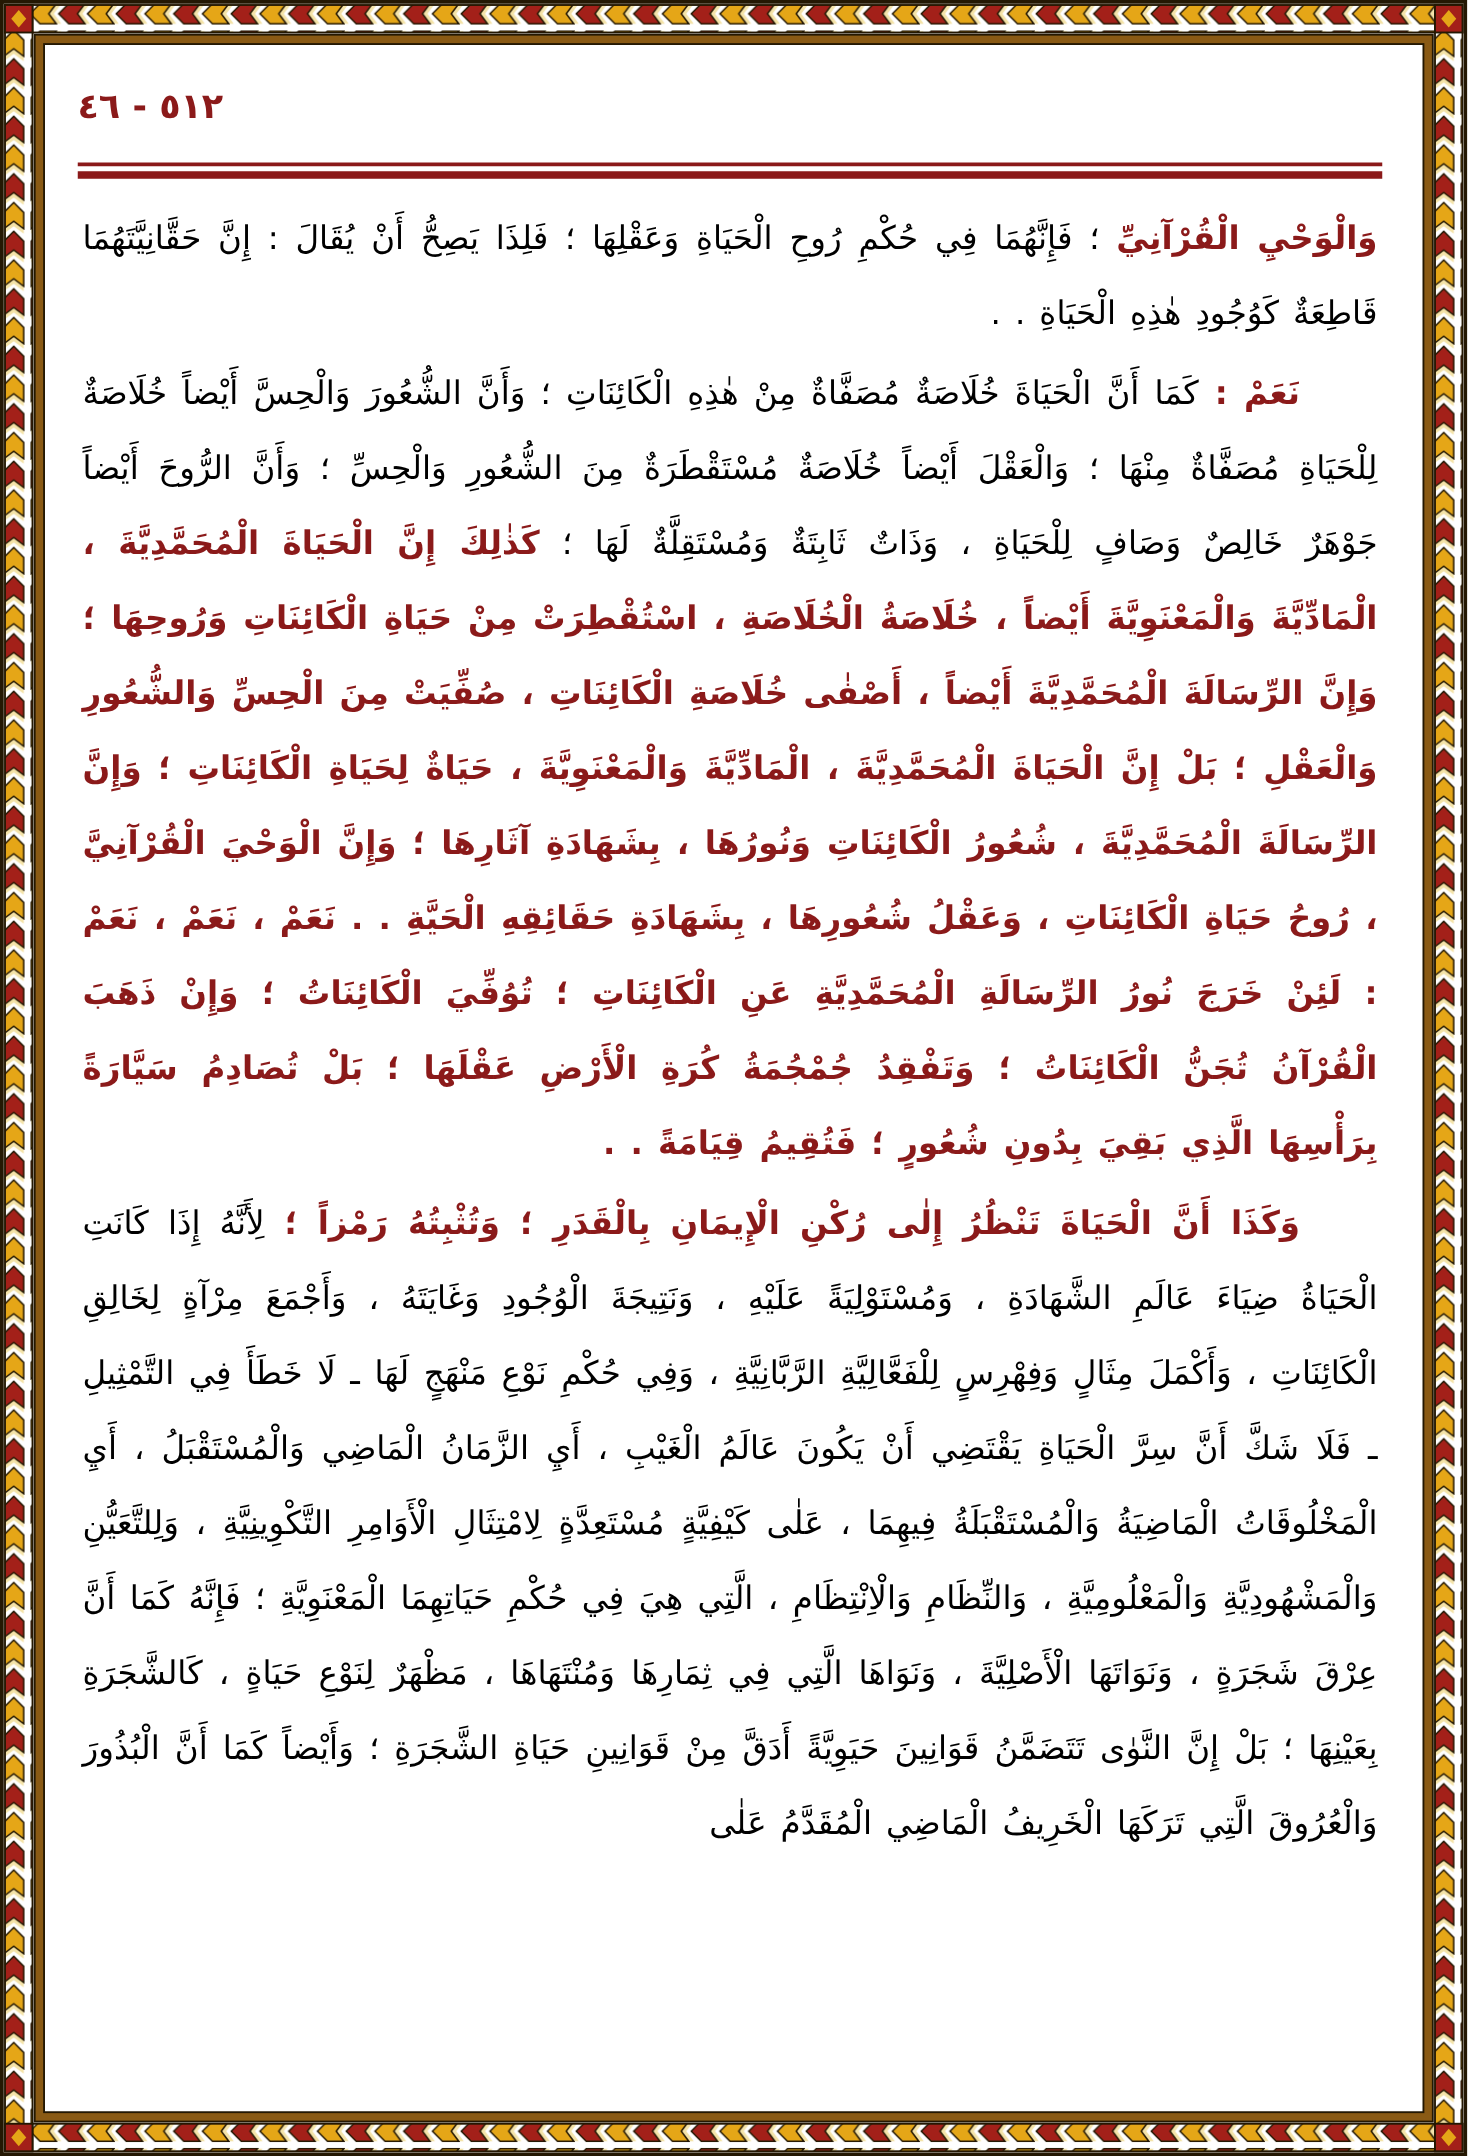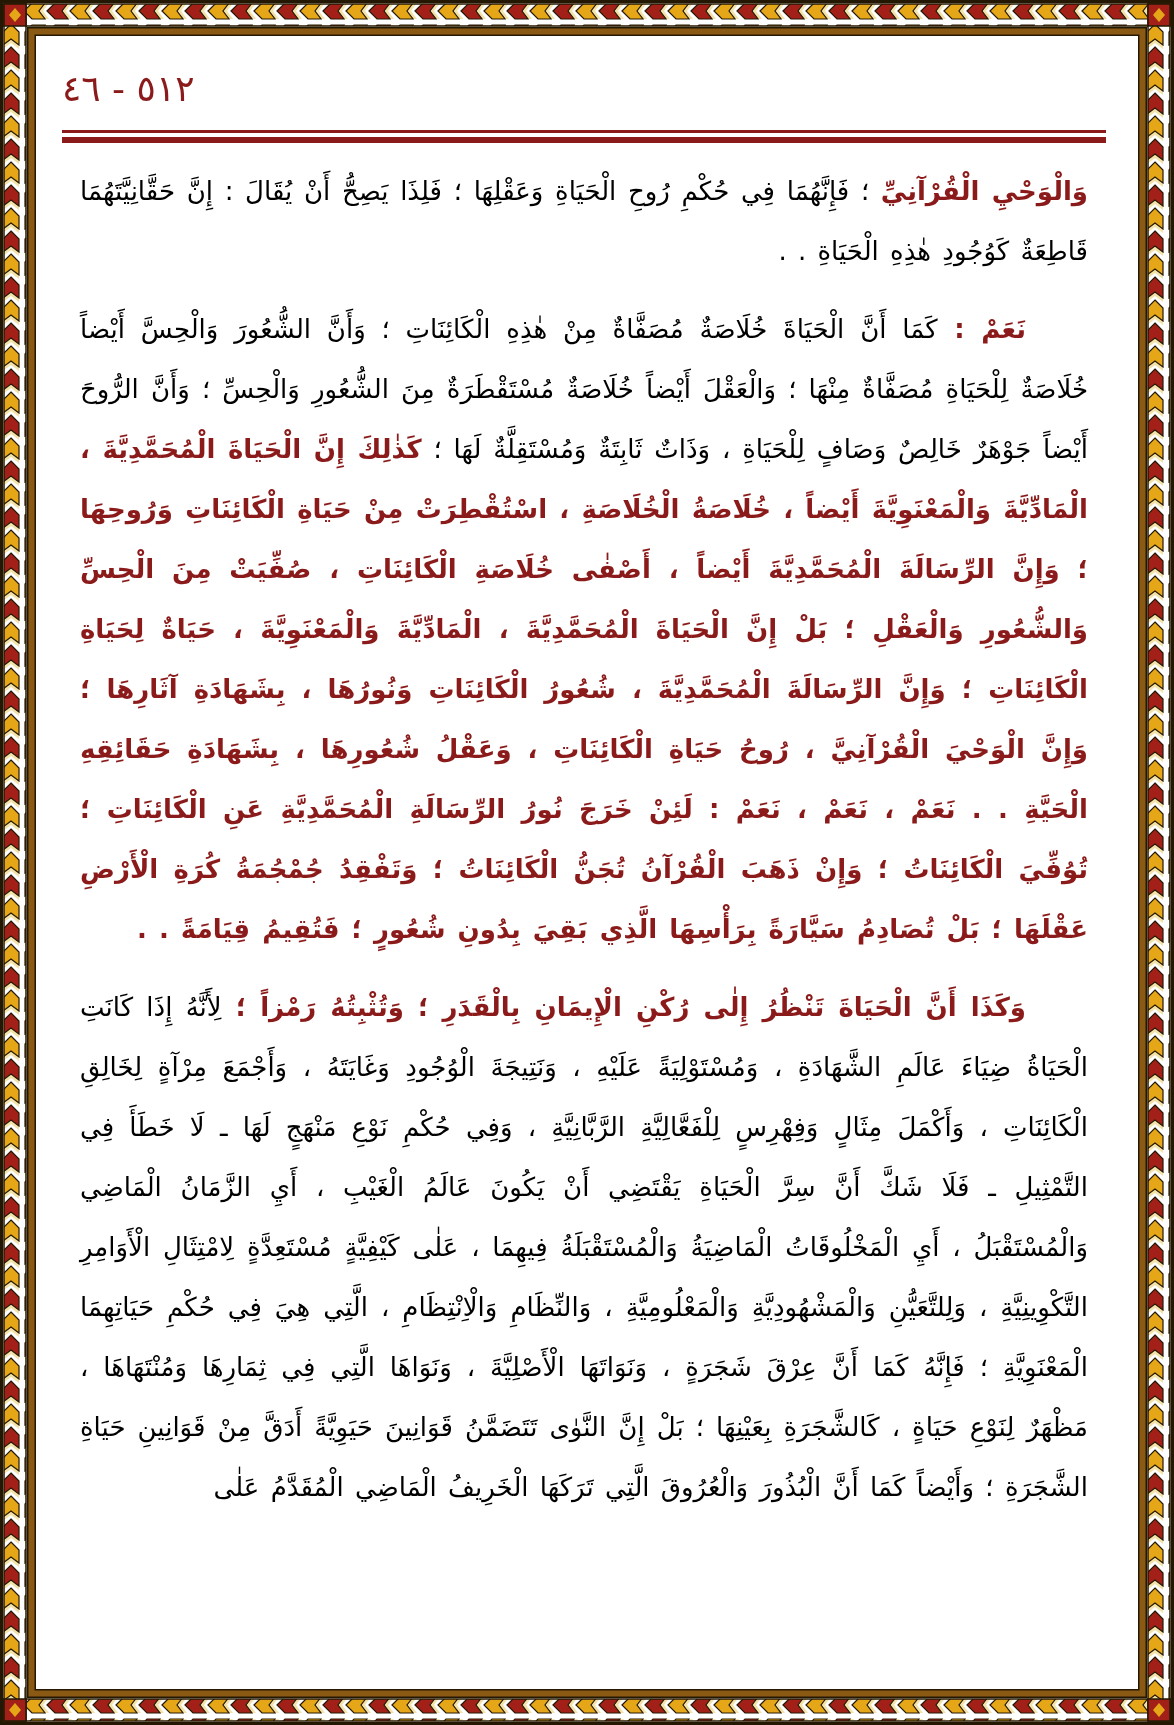--- a/index.html
+++ b/index.html
@@ -28,38 +28,38 @@
     position:absolute;
     right:0;left:0;top:18px;
     text-align:center;
     font-size:31px;font-weight:bold;
     color:var(--accent);
     letter-spacing:1px;
   }
   .page-number{
     position:absolute;
     left:0;top:16px;
-    font-size:36px;font-weight:normal;
+    font-size:28px;font-weight:bold;
     color:var(--accent);
     direction:rtl;
   }
   .header-rule{
     height:4px;
     border-top:3px solid var(--accent);
     border-bottom:6px solid var(--accent);
   }
   .body-text{
     margin-top:18px;
     color:var(--ink);
     font-size:26px;
     line-height:60px;
     text-align:justify;
     word-spacing:3px;
   }
-  .para{margin:18px;padding:0;}
+  .para{margin:4px;padding:0;}
   .para.indent{text-indent:62px;}
   .seg{color:var(--ink);}
   .seg.red{color:var(--accent);font-weight:bold;}
 </style>
 </head>
 <body>
 
 <div class="page">
 
   <svg class="frame-svg" width="1174" height="1725" viewBox="0 0 1174 1725" xmlns="http://www.w3.org/2000/svg">

